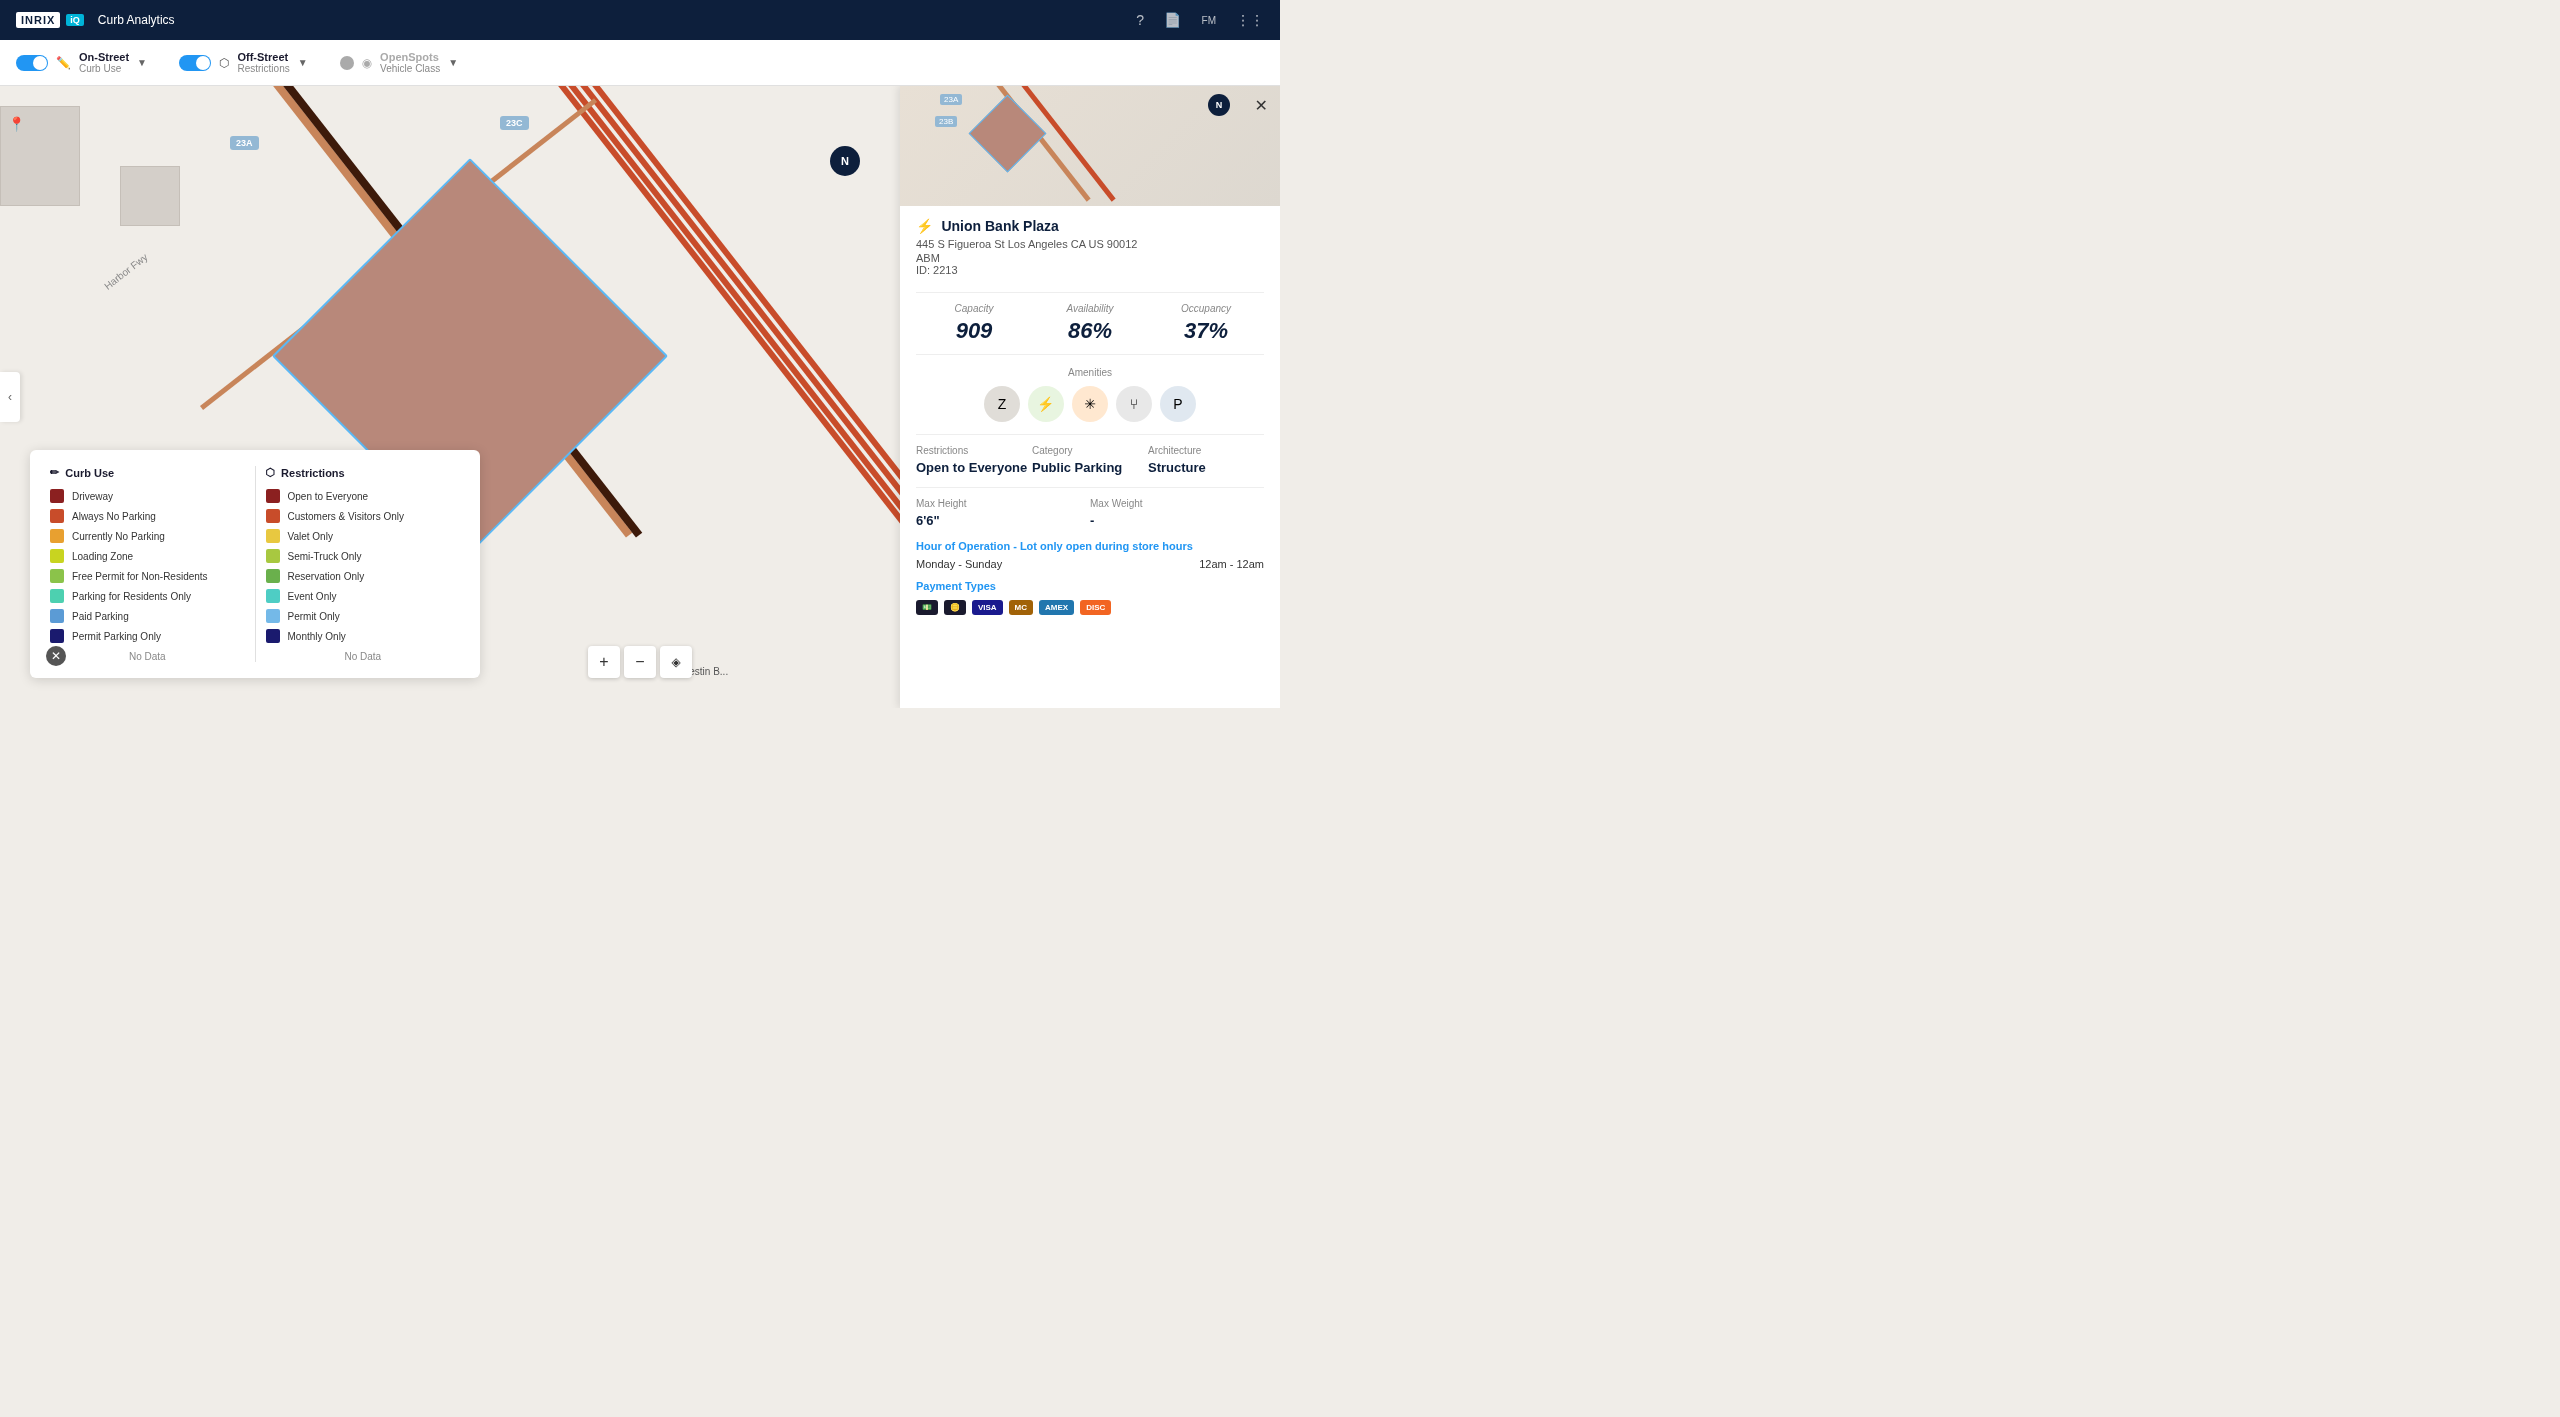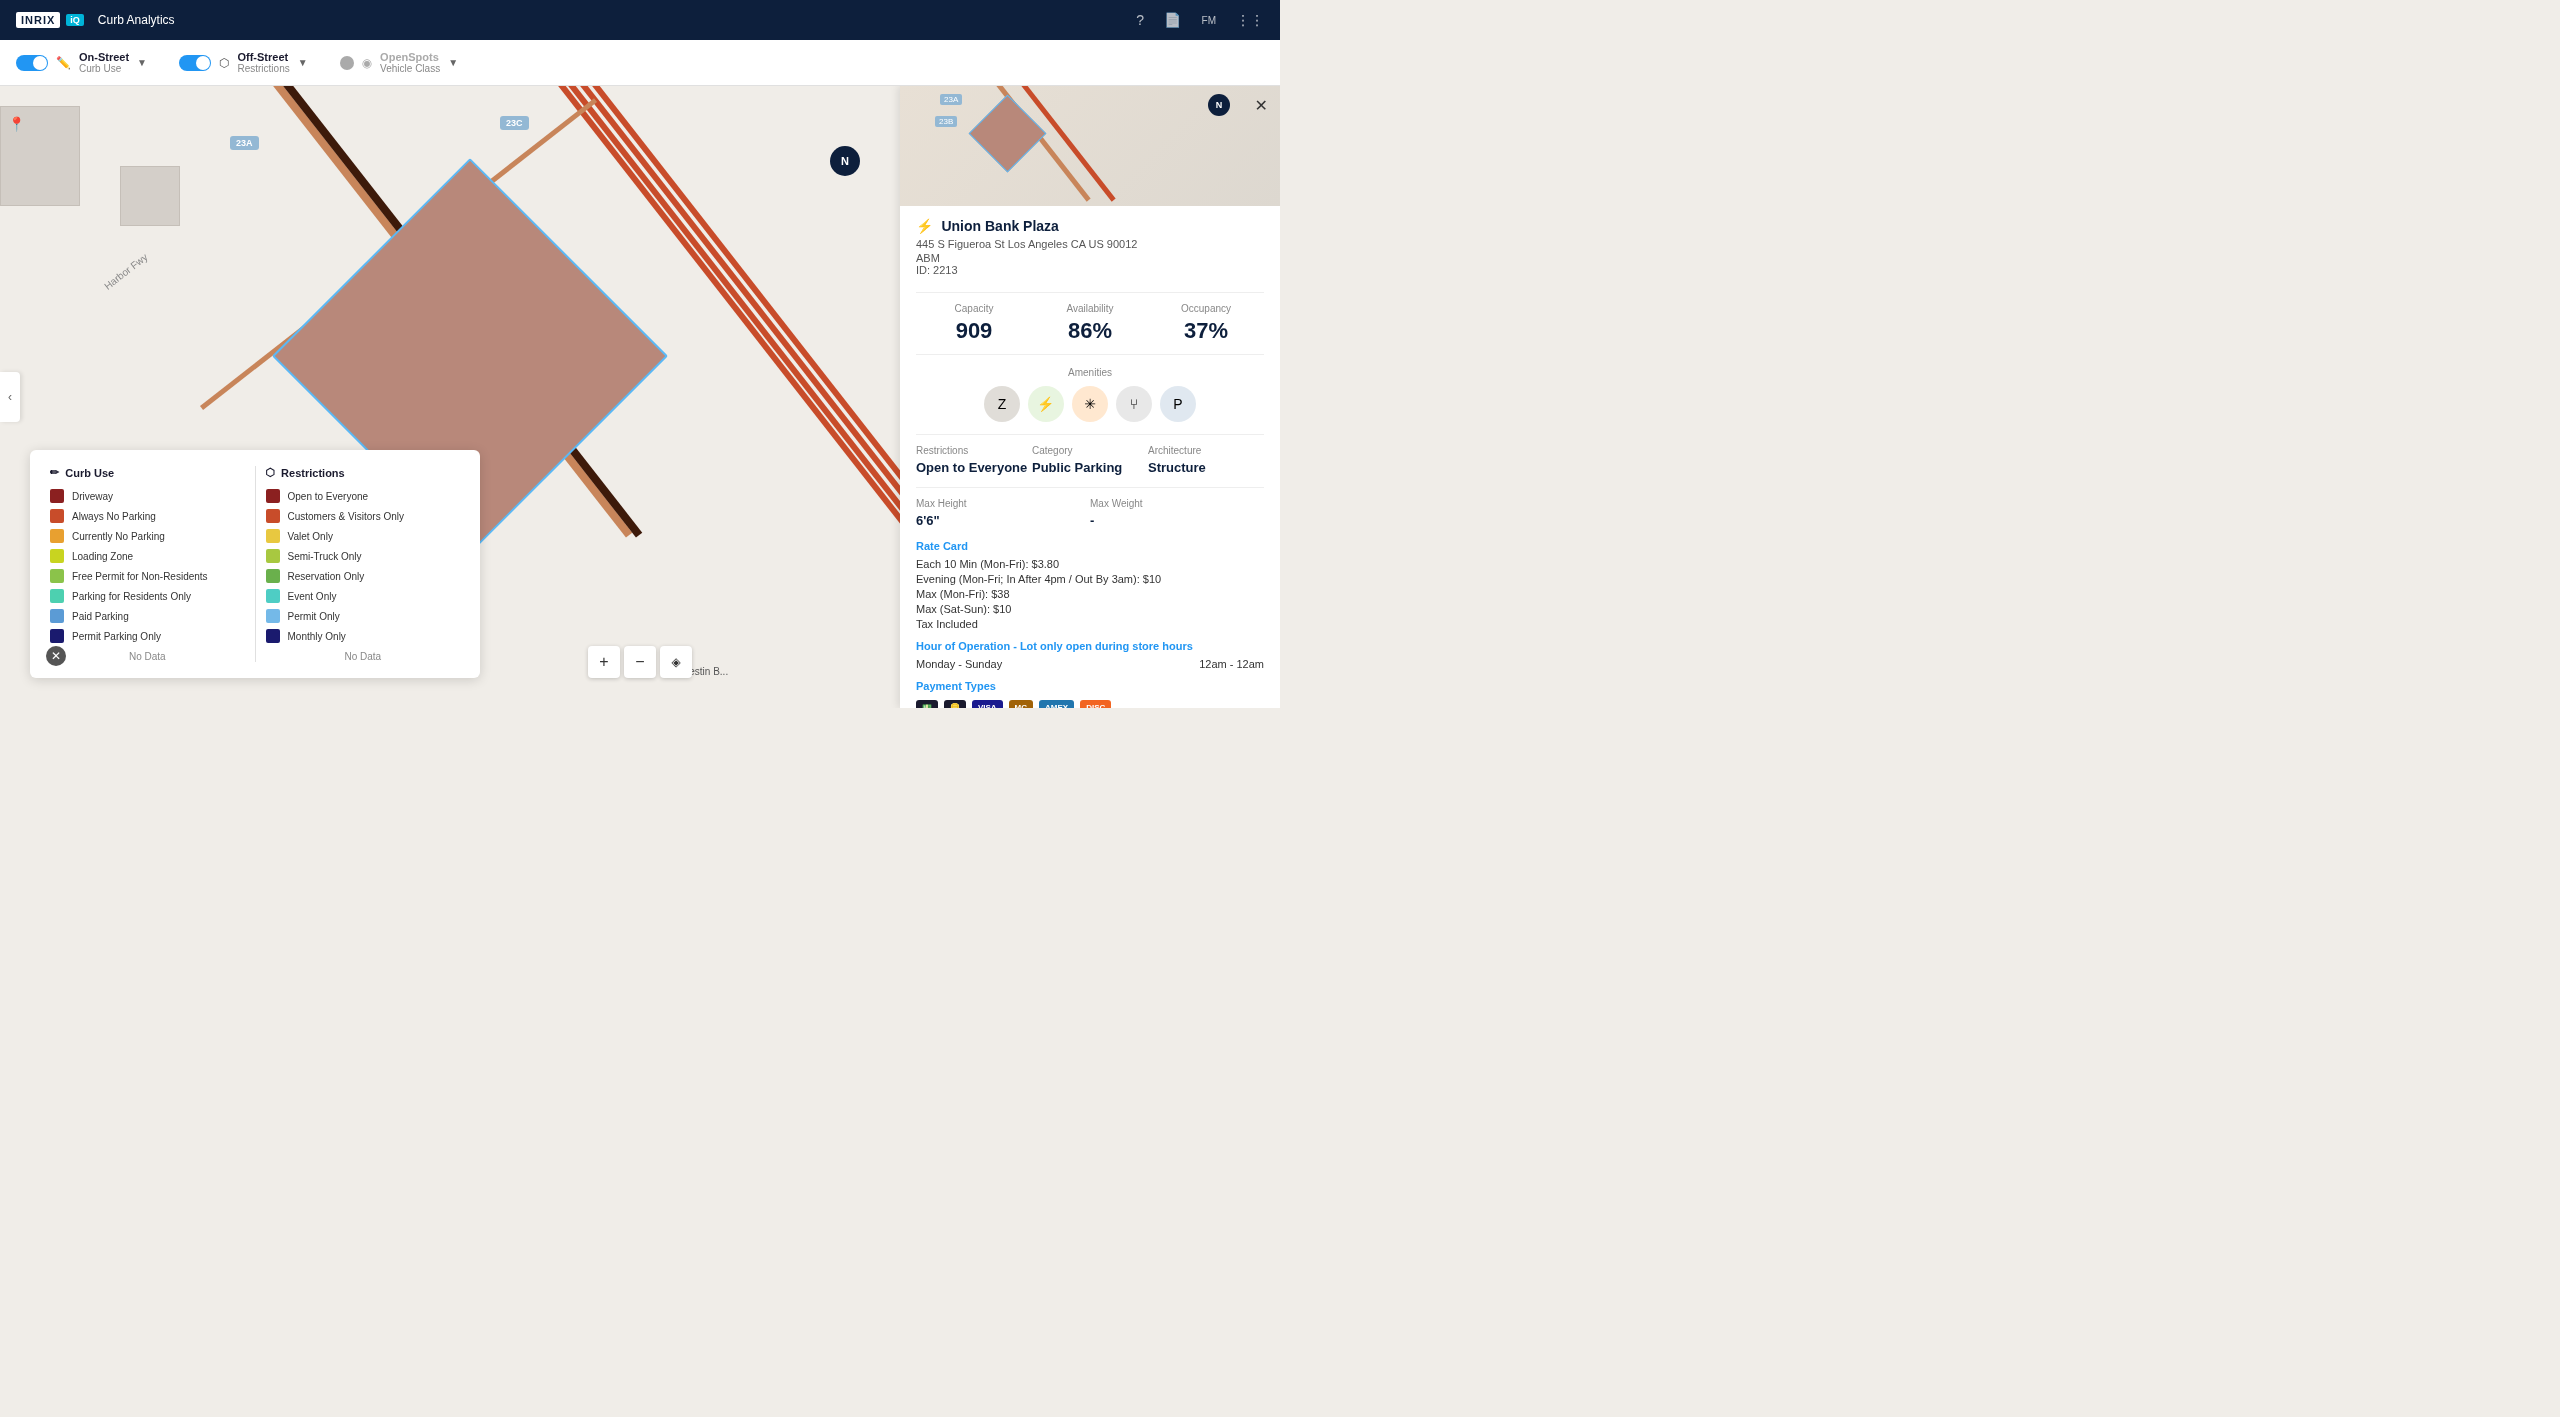--- a/index.html
+++ b/index.html
@@ -139,21 +139,21 @@
     .panel-content { padding: 12px 16px; }
 
     .facility-header { display: flex; align-items: flex-start; gap: 8px; margin-bottom: 4px; }
     .facility-icon { color: #4caf50; font-size: 14px; }
     .facility-name { font-size: 14px; font-weight: 700; color: #0d1f3c; }
     .facility-address { font-size: 11px; color: #555; margin-bottom: 2px; }
     .facility-meta { font-size: 11px; color: #555; }
 
     .stats-row {
       display: flex; gap: 0; margin: 16px 0 12px;
-      border-top: 1px solid #eee; border-bottom: 1px solid #eee; padding: 10px 0;
+      border-top: 1px solid #eee; border-bottom: 1px solid #eee; padding: 10px 0; font-style: italic;
     }
     .stat-item { flex: 1; text-align: center; }
     .stat-label { font-size: 10px; color: #888; margin-bottom: 4px; }
     .stat-value { font-size: 22px; font-weight: 700; color: #0d1f3c; }
 
     .amenities-section { margin-bottom: 12px; }
     .section-label { font-size: 10px; color: #888; text-align: center; margin-bottom: 8px; }
     .amenities-row { display: flex; gap: 8px; justify-content: center; }
     .amenity-icon {
       width: 36px; height: 36px; border-radius: 50%;
@@ -481,28 +481,20 @@
       <div class="info-cell">
         <div class="info-cell-label">Max Height</div>
         <div class="info-cell-value">6'6"</div>
       </div>
       <div class="info-cell">
         <div class="info-cell-label">Max Weight</div>
         <div class="info-cell-value">-</div>
       </div>
     </div>
 
-    <div>
-      <div class="section-title">Rate Card</div>
-      <div class="rate-line">Each 10 Min (Mon-Fri): $3.80</div>
-      <div class="rate-line">Evening (Mon-Fri; In After 4pm / Out By 3am): $10</div>
-      <div class="rate-line">Max (Mon-Fri): $38</div>
-      <div class="rate-line">Max (Sat-Sun): $10</div>
-      <div class="rate-line">Tax Included</div>
-    </div>
 
     <div>
       <div class="section-title">Hour of Operation - Lot only open during store hours</div>
       <div class="hours-row">
         <span>Monday - Sunday</span>
         <span>12am - 12am</span>
       </div>
     </div>
 
     <div>

